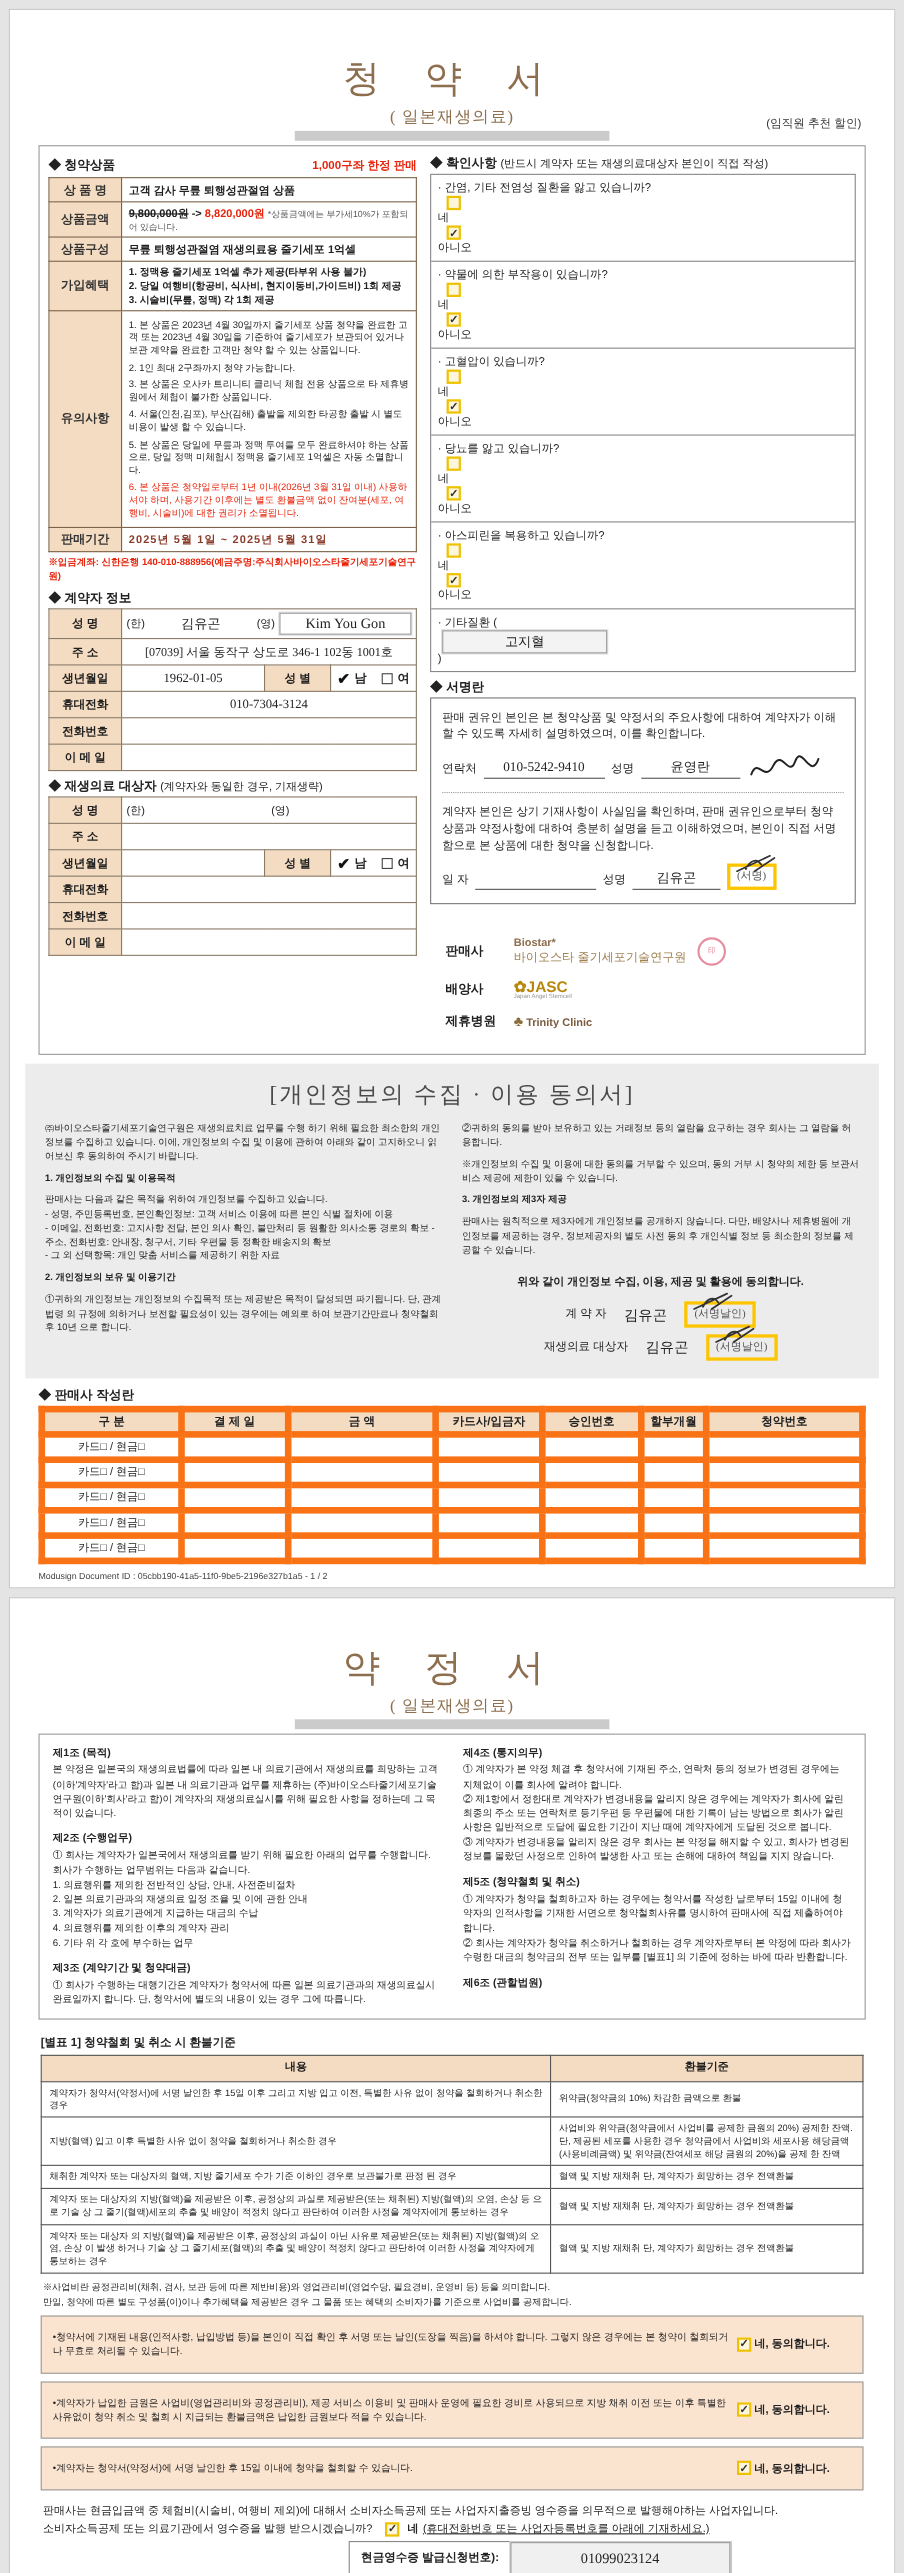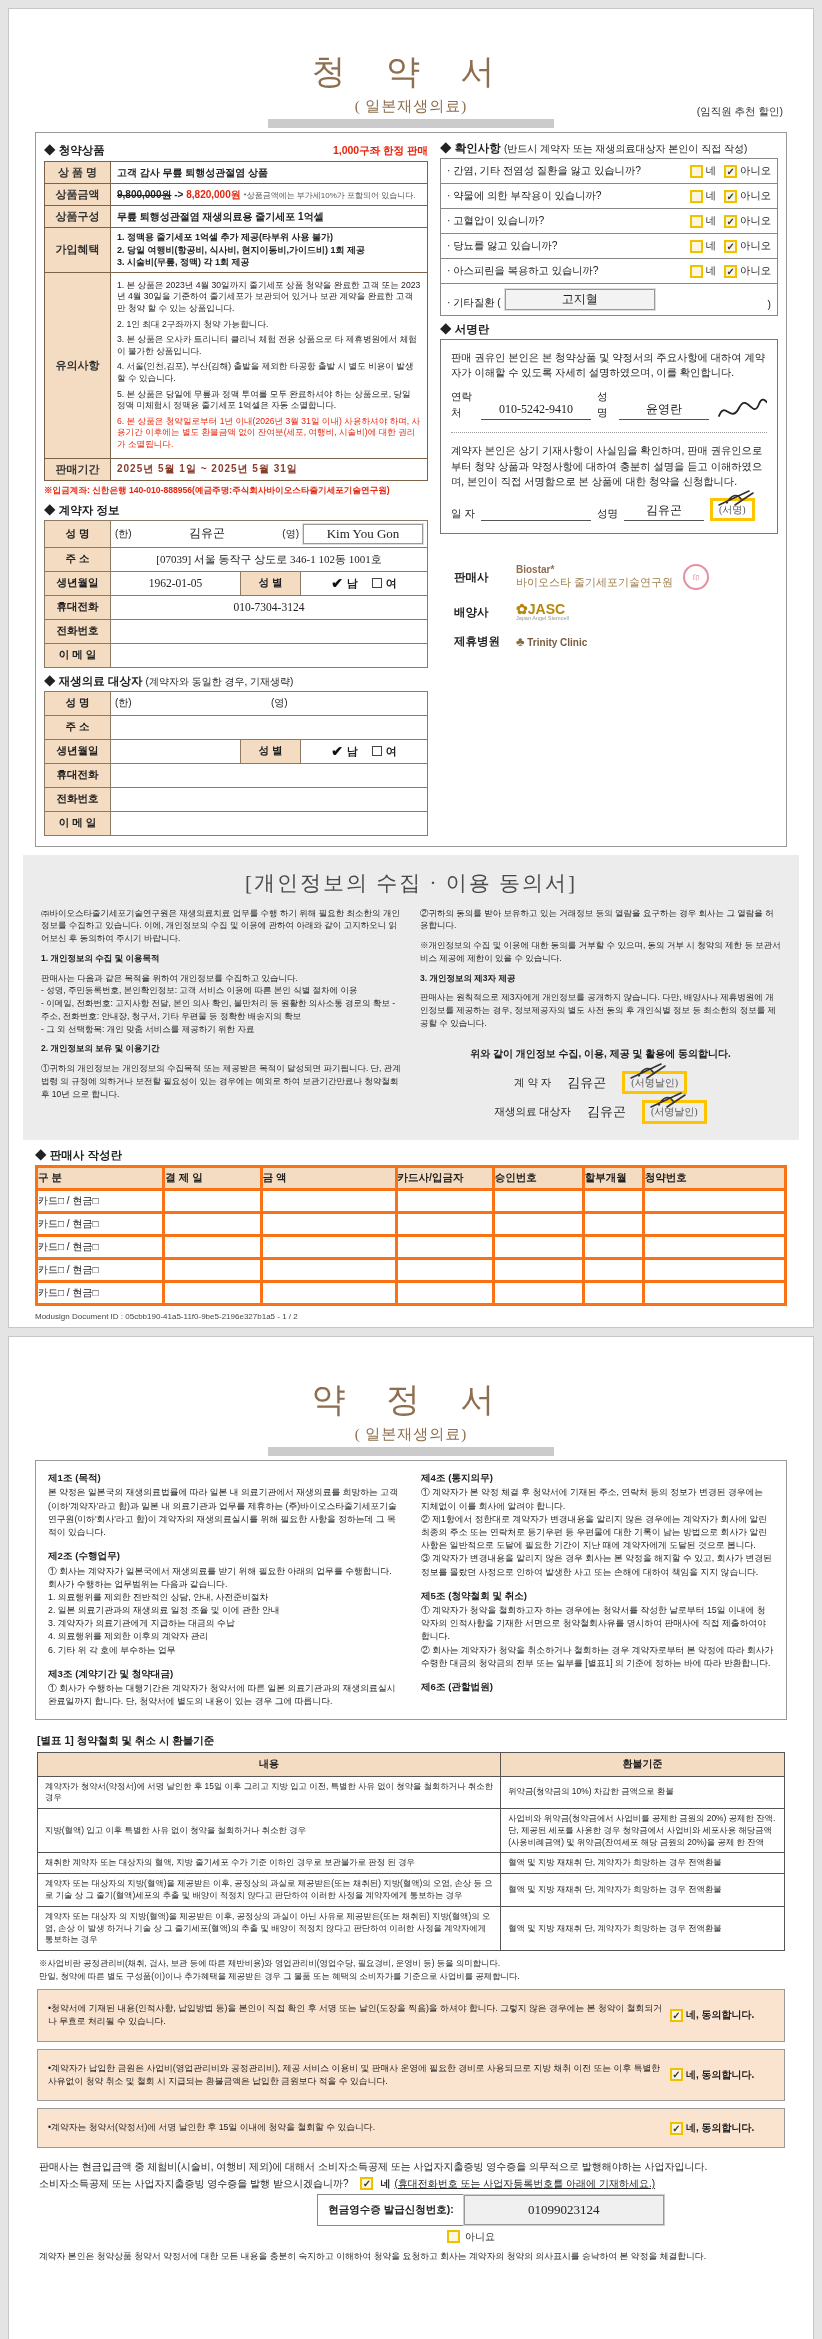--- a/index.html
+++ b/index.html
@@ -3,21 +3,21 @@
 <meta charset="utf-8">
 <style>
   * { box-sizing: border-box; margin: 0; padding: 0; }
   body { width: 822px; background:#e4e4e4; font-family:"Liberation Sans",sans-serif; color:#222; }
   .page { position:relative; width:806px; margin:8px auto; background:#fff; border:1px solid #c6c6c6; padding:12px 12px 6px; min-height:1128px; }
   .doc-title { margin-top:28px; text-align:center; font-family:"Liberation Serif",serif; font-size:34px; letter-spacing:16px; color:#8d6e4e; font-weight:normal; }
   .doc-sub { text-align:center; font-family:"Liberation Serif",serif; font-size:15px; color:#8d6e4e; letter-spacing:1px; margin-top:2px; }
   .title-bar { width:286px; height:9px; background:#cbcbcb; margin:3px auto 4px; }
   .corner { position:absolute; top:96px; right:30px; font-size:10.5px; color:#333; }
   .main-box { border:1px solid #999; margin:2px 14px 6px; padding:8px 8px 10px; display:flex; gap:12px; }
-  .col-l { width:384px; flex:none; }
+  .col-l { width:335px; flex:none; }
   .col-r { flex:1; }
   .sec-head { display:flex; justify-content:space-between; align-items:flex-end; margin:2px 0 3px; }
   .h { font-weight:bold; font-size:11.5px; }
   .red { color:#e8250c; }
   .limit { font-size:10.5px; font-weight:bold; }
   table { border-collapse:collapse; width:100%; }
   .ptable th, .ptable td { border:1px solid #7c6249; padding:3px 6px; font-size:10px; text-align:left; vertical-align:middle; }
   .ptable th { background:#f4dcc2; width:66px; font-size:11px; font-weight:bold; text-align:center; color:#333; }
   .b { font-weight:bold; }
   .old { text-decoration:line-through; font-weight:bold; }
@@ -30,21 +30,21 @@
   .ctable th, .ctable td { border:1px solid #8a7a66; padding:3px 4px; font-size:10.5px; height:24px; }
   .ctable th { background:#f4dcc2; width:66px; font-weight:bold; text-align:center; }
   .ctable td { text-align:center; font-family:"Liberation Serif",serif; font-size:11.5px; }
   .namecell { display:flex; align-items:center; gap:4px; font-family:"Liberation Sans",sans-serif; font-size:10px; }
   .namecell .ko { flex:1; text-align:center; font-family:"Liberation Serif",serif; font-size:12px; }
   .enbox { border:1px solid #9a9a9a; background:#fff; box-shadow:0 0 0 1px #ddd; padding:1px 10px; font-family:"Liberation Serif",serif; font-size:13px; min-width:120px; text-align:center; }
   .gcell { display:flex; align-items:center; justify-content:center; gap:4px; font-family:"Liberation Sans",sans-serif; font-size:11px; font-weight:bold; }
   .vmark { font-size:14px; font-weight:bold; color:#111; line-height:1; }
   .gbox { display:inline-block; width:10px; height:10px; border:1.5px solid #444; background:#fff; }
   .chkbox { border:1px solid #888; margin-top:2px; }
-  .chkrow { display:flex; align-items:flex-end; border-bottom:1px solid #888; padding:5px 6px; font-size:10.3px; }
+  .chkrow { display:flex; align-items:flex-start; border-bottom:1px solid #888; padding:5px 6px; font-size:10.3px;flex-direction:column; }
   .chkrow:last-child { border-bottom:none; }
   .chkrow .q { flex:1; }
   .cb { display:inline-flex; width:13px; height:13px; border:2px solid #eec200; background:#fdf6dc; margin:0 3px 0 8px; align-items:center; justify-content:center; font-size:10px; font-weight:bold; color:#333; flex:none; }
   .etcbox { border:1px solid #999; background:#f3f3f3; box-shadow:0 0 0 1px #ddd; padding:1px 8px; min-width:150px; text-align:center; font-family:"Liberation Serif",serif; font-size:12px; margin:0 4px; }
   .signbox { border:1px solid #777; padding:10px 10px 12px; font-size:10.3px; line-height:1.5; margin-top:2px; }
   .sigrow { display:flex; align-items:flex-end; gap:6px; margin-top:8px; font-size:10.5px; }
   .uline { border-bottom:1px solid #555; text-align:center; font-family:"Liberation Serif",serif; font-size:12px; padding:0 8px 1px; }
   .dots { border-top:1px dotted #999; margin:12px 0 10px; }
   .ybox { position:relative; display:inline-block; border:3px solid #fdc500; padding:1px 6px; }
   .mark { font-size:10px; color:#555; font-family:"Liberation Serif",serif; }
@@ -62,21 +62,21 @@
   .privacy { background:#ececec; margin:8px 2px; padding:14px 18px 16px; }
   .ptitle { text-align:center; font-family:"Liberation Serif",serif; font-size:21px; color:#4a4a4a; letter-spacing:2px; margin-bottom:10px; }
   .pcols { display:flex; gap:18px; }
   .pcol { flex:1; font-size:8.5px; line-height:1.5; color:#222; }
   .pcol p { margin-bottom:7px; }
   .pt { font-weight:bold; margin-bottom:1px; }
   .agreeline { text-align:center; font-weight:bold; font-size:10px; margin:16px 0 10px; }
   .psign { display:flex; justify-content:center; align-items:center; gap:16px; margin-top:6px; font-size:10.5px; }
   .psign .nm { font-family:"Liberation Serif",serif; font-size:13px; }
   .paysec { margin:4px 14px; }
-  .paytable th, .paytable td { border:3px solid #f97316; font-size:10px; height:23px; text-align:left; }
+  .paytable th, .paytable td { border:6px solid #f97316; font-size:10px; height:23px; text-align:center; }
   .paytable th { background:#f4dcc2; font-weight:bold; font-size:10.5px; }
   .mfoot { font-size:8px; color:#444; margin:6px 0 0 14px; }
   
   .artbox { border:1px solid #999; margin:4px 14px; padding:10px 12px; display:flex; gap:20px; }
   .acol { flex:1; font-size:8.8px; line-height:1.5; }
   .acol h4 { font-size:9.6px; margin:10px 0 1px; }
   .acol h4:first-child { margin-top:0; }
   .btitle { font-weight:bold; font-size:10.5px; margin:14px 16px 4px; }
   .rtable { width:calc(100% - 32px); margin:0 16px; }
   .rtable th, .rtable td { border:1px solid #555; font-size:8.4px; line-height:1.4; padding:4px 7px; text-align:left; vertical-align:middle; }
@@ -553,21 +553,21 @@
     <div class="txt">•계약자는 청약서(약정서)에 서명 날인한 후 15일 이내에 청약을 철회할 수 있습니다.</div>
     <div class="ok">
         <span class="cb" style="margin-left:0">✓</span>
         <span>네, 동의합니다.</span>
       </div>
   </div>
 
   <div class="receipt">
     <div>판매사는 현금입금액 중 체험비(시술비, 여행비 제외)에 대해서 소비자소득공제 또는 사업자지출증빙 영수증을 의무적으로 발행해야하는 사업자입니다.</div>
     <div class="rcpline">
-      <span>소비자소득공제 또는 사업자지출증빙 영수증을 발행 받으시겠습니까?</span>
+      <span>소비자소득공제 또는 의료기관에서 영수증을 발행 받으시겠습니까?</span>
       <span class="cb">✓</span>
       <span class="b">네</span>
       <span style="text-decoration:underline">(휴대전화번호 또는 사업자등록번호를 아래에 기재하세요.)</span>
     </div>
     <div class="numrow">
       <div class="numlabelbox">
         <span class="numlabel">현금영수증 발급신청번호):</span>
         <span class="numval">01099023124</span>
       </div>
     </div>

